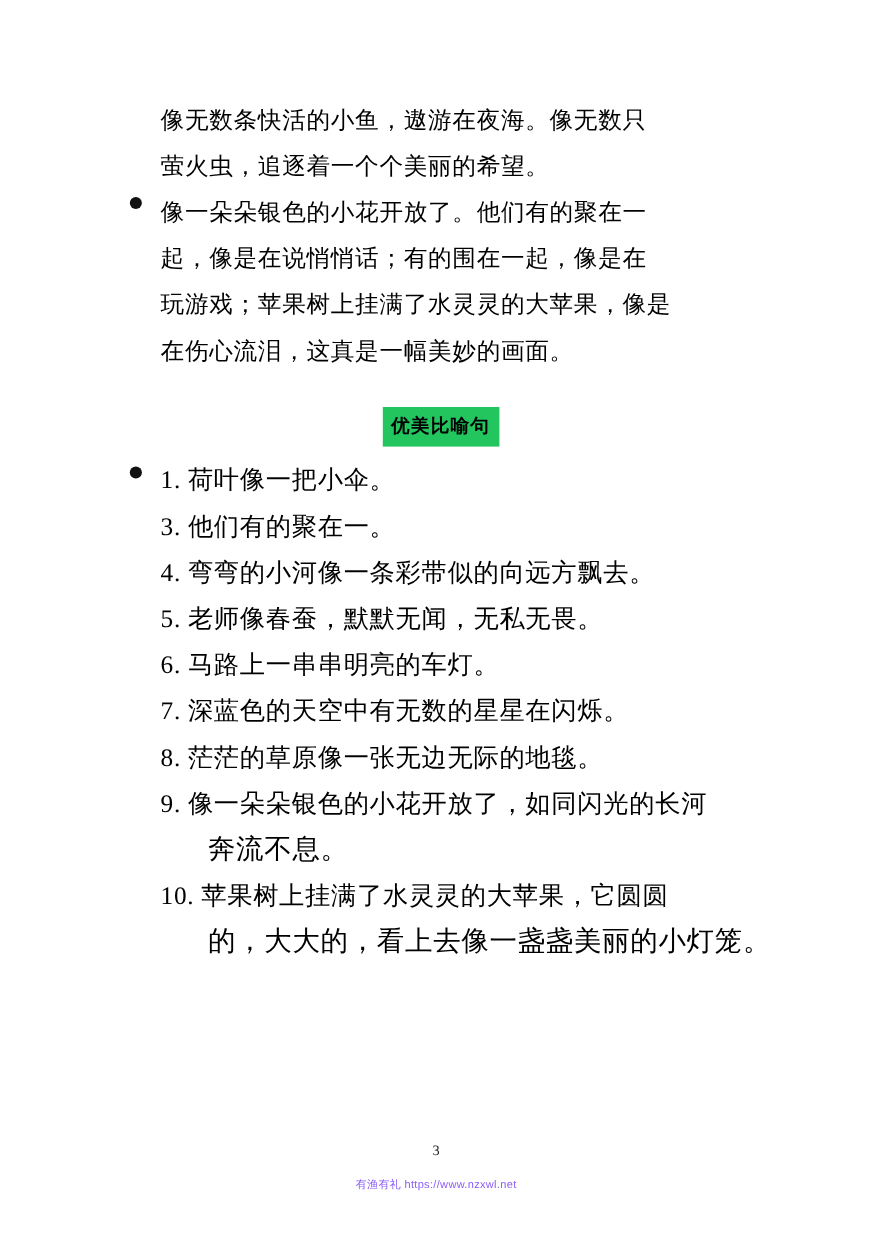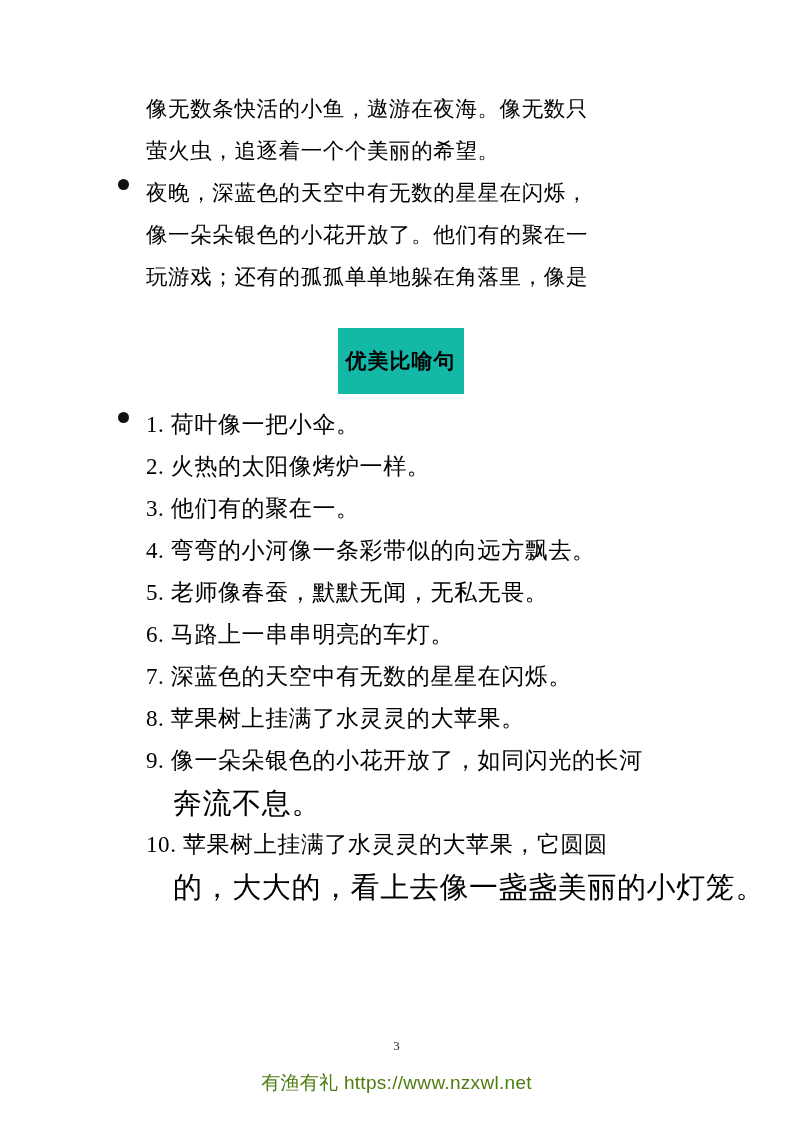--- a/index.html
+++ b/index.html
@@ -55,25 +55,25 @@
   }
 
   
   .heading-wrap {
     text-align: center;
     margin-top: 30px;
     margin-bottom: 10px;
   }
   .heading {
     display: inline-block;
-    font-size: 21px;
+    font-size: 17px;
     font-weight: bold;
     line-height: 34px;
-    background: #14b8a6;
-    padding: 16px 8px;
+    background: #22c55e;
+    padding: 1px 8px;
     letter-spacing: 1px;
   }
 
   
   .list {
     position: relative;
     margin-top: 4px;
   }
   .list .bullet {
     top: 0.5em;
@@ -84,94 +84,94 @@
   .li {
     font-size: 23px;
     line-height: 42px;
     letter-spacing: 0.6px;
     white-space: pre;
   }
   .li .num {
     display: inline;
   }
   .li-cont {
-    font-size: 29px;
+    font-size: 25px;
     line-height: 42px;
     letter-spacing: 0.6px;
     white-space: pre;
-    margin-left: 27px;
+    margin-left: 43px;
   }
 
   .page-number {
     position: absolute;
     left: 0;
     right: 0;
     top: 1038px;
     text-align: center;
     font-size: 13px;
     color: #222;
     font-family: "Liberation Serif", serif;
   }
   .footer-watermark {
     position: absolute;
     left: 0;
     right: 0;
     top: 1070px;
     text-align: center;
-    font-size: 19px;
-    color: #4d7c0f;
+    font-size: 10px;
+    color: #8b5cf6;
     font-family: "Liberation Sans", sans-serif;
     letter-spacing: 0.3px;
   }
 </style>
 </head>
 <body>
 
 <div class="page">
   <div class="content">
 
     <div class="para">
       <div class="lines">
         <div class="line">像无数条快活的小鱼，遨游在夜海。像无数只</div>
         <div class="line">萤火虫，追逐着一个个美丽的希望。</div>
       </div>
     </div>
 
     <div class="para">
       <span class="bullet"></span>
       <div class="lines">
-        <div class="line">夜晚，深蓝色的天空中有无数的星星在闪烁，</div>
         <div class="line">像一朵朵银色的小花开放了。他们有的聚在一</div>
-        <div class="line">玩游戏；还有的孤孤单单地躲在角落里，像是</div>
+        <div class="line">起，像是在说悄悄话；有的围在一起，像是在</div>
+        <div class="line">玩游戏；苹果树上挂满了水灵灵的大苹果，像是</div>
+        <div class="line">在伤心流泪，这真是一幅美妙的画面。</div>
       </div>
     </div>
 
     <div class="heading-wrap">
       <span class="heading">优美比喻句</span>
     </div>
 
     <div class="list">
       <span class="bullet"></span>
       <div class="list-items">
 
         <div class="li"><span class="num">1.</span> <span>荷叶像一把小伞。</span></div>
 
-        <div class="li"><span class="num">2.</span> <span>火热的太阳像烤炉一样。</span></div>
 
         <div class="li"><span class="num">3.</span> <span>他们有的聚在一。</span></div>
 
         <div class="li"><span class="num">4.</span> <span>弯弯的小河像一条彩带似的向远方飘去。</span></div>
 
         <div class="li"><span class="num">5.</span> <span>老师像春蚕，默默无闻，无私无畏。</span></div>
 
         <div class="li"><span class="num">6.</span> <span>马路上一串串明亮的车灯。</span></div>
 
         <div class="li"><span class="num">7.</span> <span>深蓝色的天空中有无数的星星在闪烁。</span></div>
 
-        <div class="li"><span class="num">8.</span> <span>苹果树上挂满了水灵灵的大苹果。</span></div>
+        <div class="li"><span class="num">8.</span> <span>茫茫的草原像一张无边无际的地毯。</span></div>
 
         <div class="li"><span class="num">9.</span> <span>像一朵朵银色的小花开放了，如同闪光的长河</span></div>
         <div class="li-cont">奔流不息。</div>
 
         <div class="li"><span class="num">10.</span> <span>苹果树上挂满了水灵灵的大苹果，它圆圆</span></div>
         <div class="li-cont">的，大大的，看上去像一盏盏美丽的小灯笼。</div>
 
       </div>
     </div>
 

